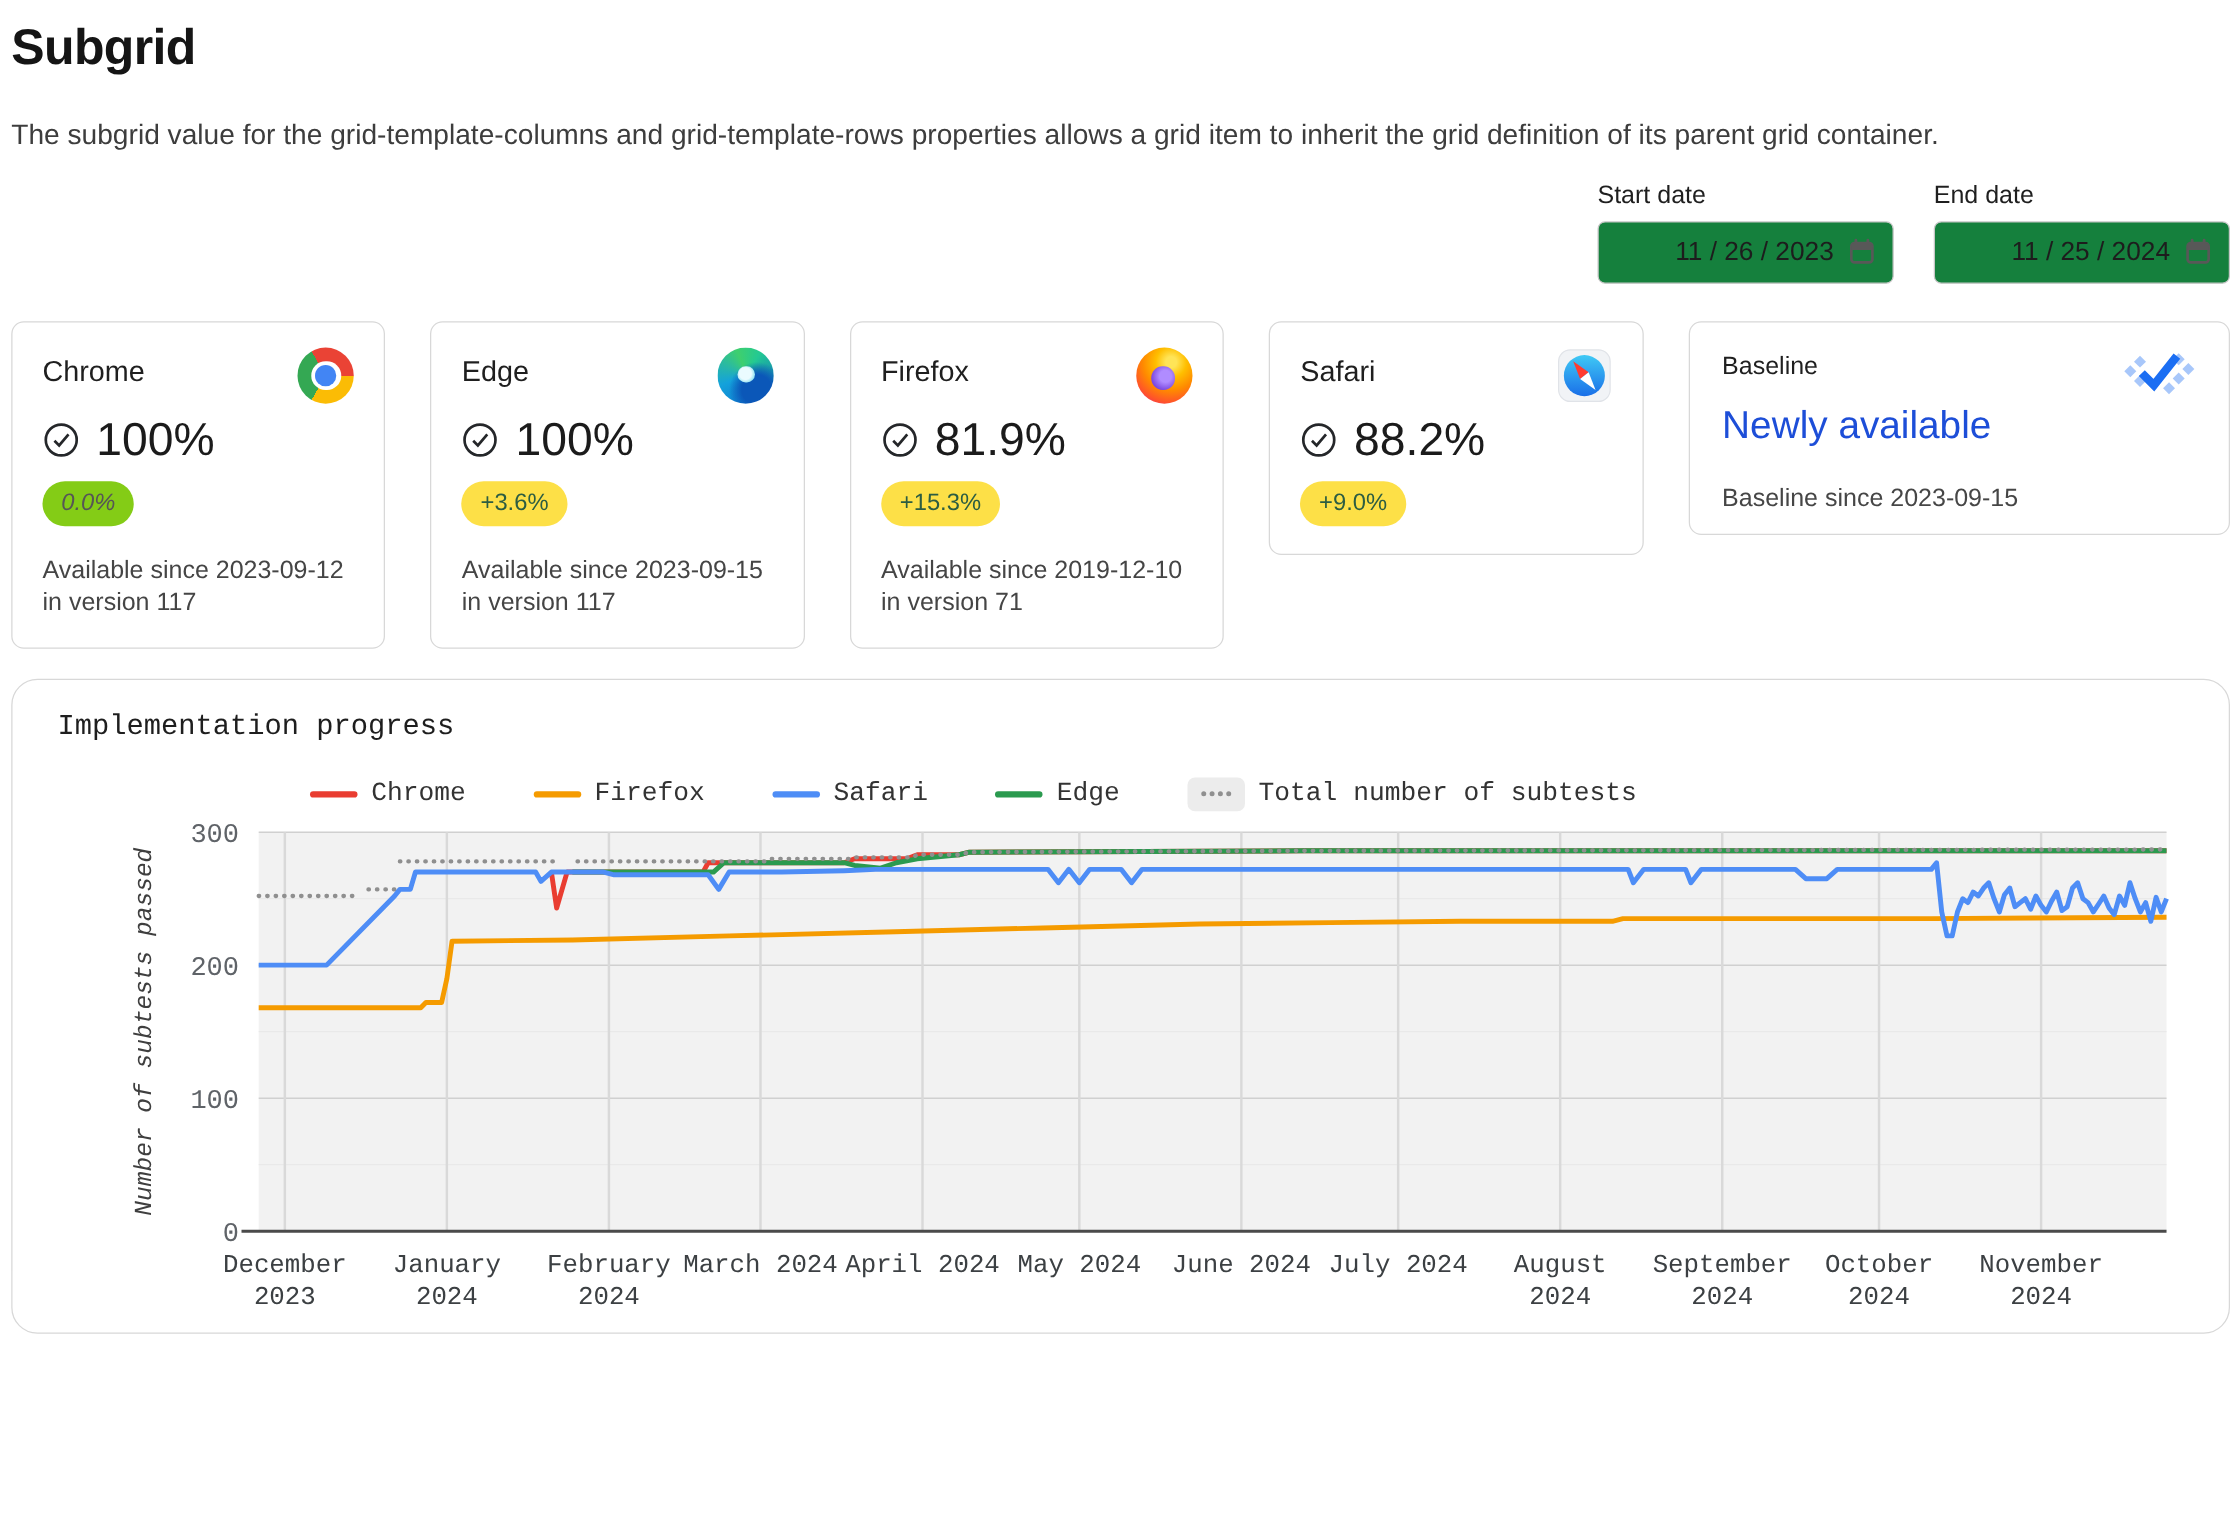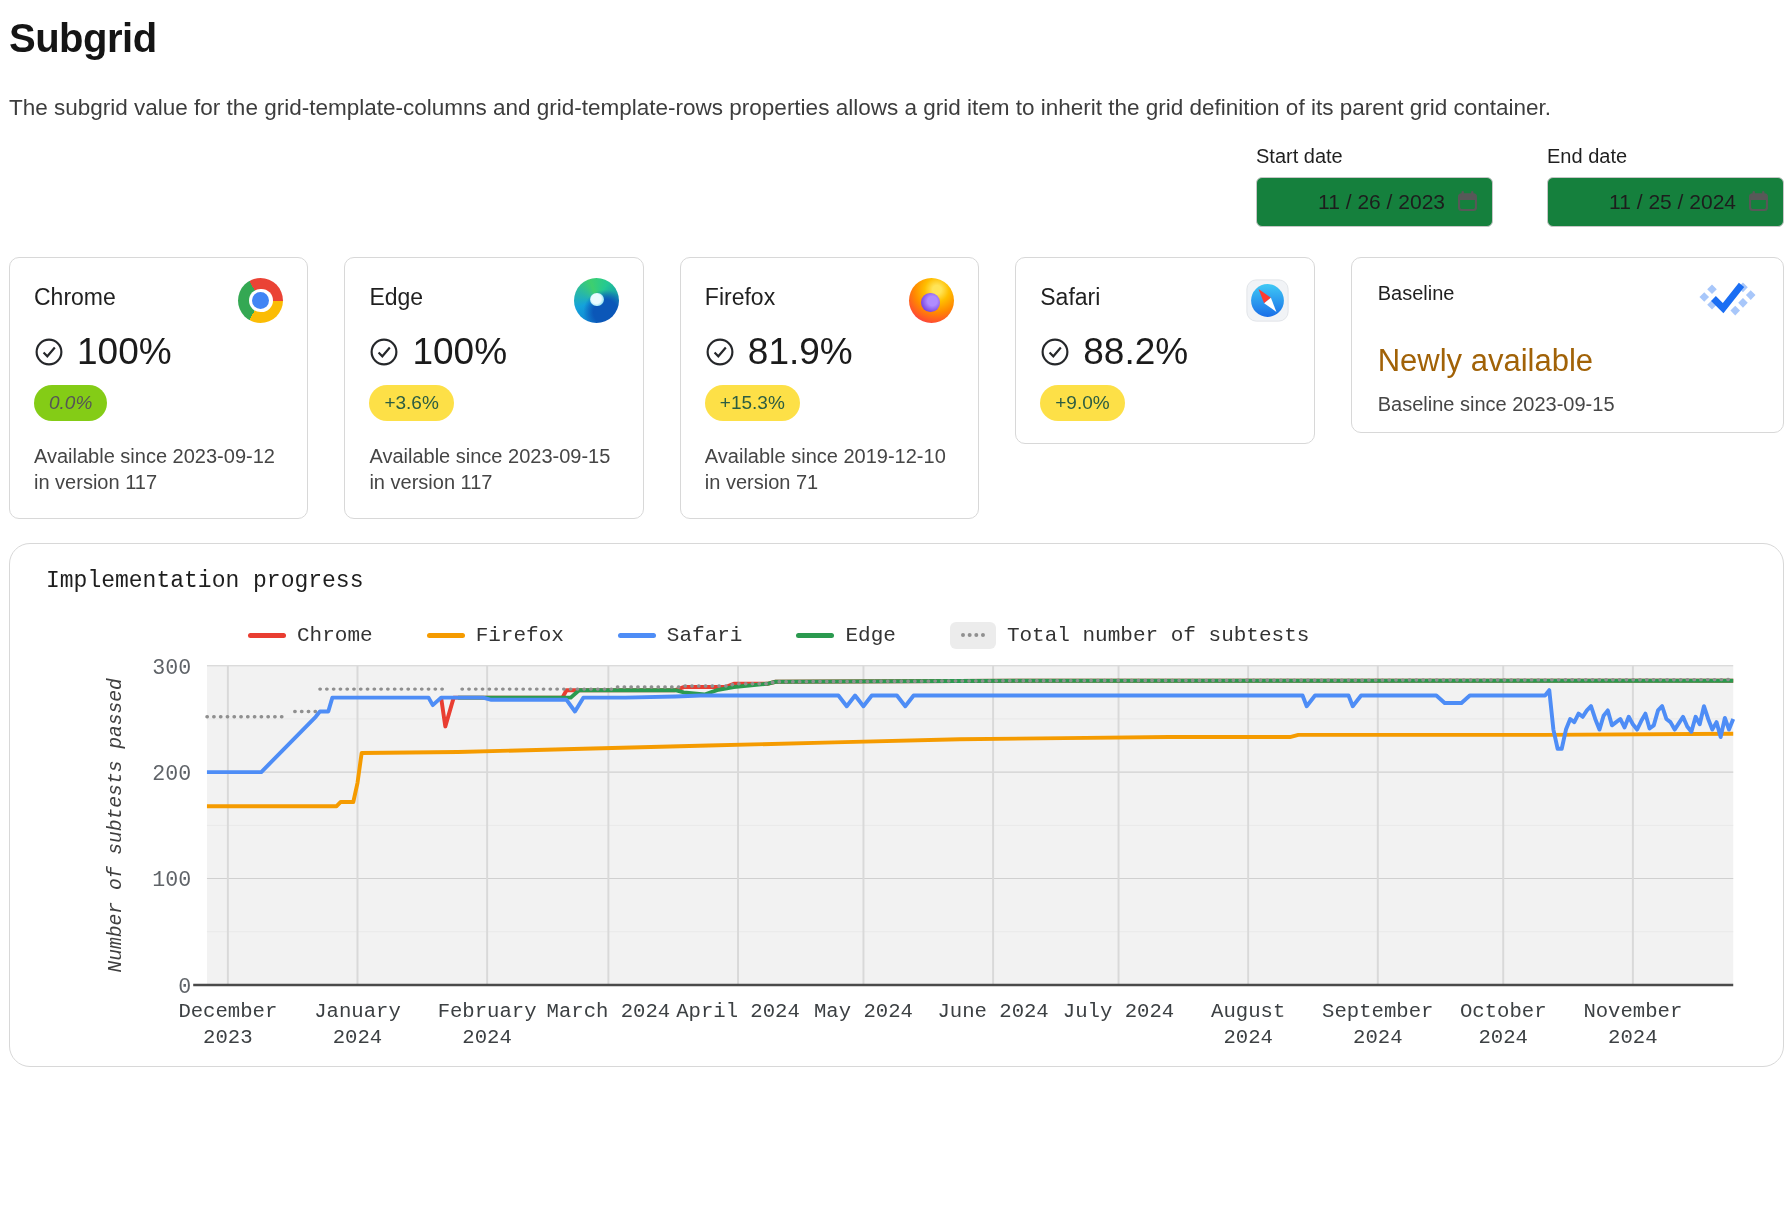--- a/index.html
+++ b/index.html
@@ -9,21 +9,21 @@
     color:#1f1f1f;
     padding:14px 8px 20px 9px;
     width:1792px;
   }
   .container { width:1775px; }
 
   .page-title { font-size:40px; font-weight:700; margin:2px 0 30px; color:#151515; letter-spacing:-0.5px; }
   .desc { font-size:22.5px; line-height:1.5; color:#3d3d3d; margin:0 0 20px; max-width:1745px; }
 
   .date-row { display:flex; justify-content:flex-end; gap:32px; margin:16px 0 30px; }
-  .date-group { width:237px;margin-left:22px; }
+  .date-group { width:237px; }
   .date-label { font-size:20px; color:#1f1f1f; margin-bottom:9px; }
   .date-input {
     height:50px; border:1px solid #c6c6c6; border-radius:6px; background:#15803d;
     display:flex; align-items:center; justify-content:flex-end;
     padding:0 13px; font-size:21px; color:#1d1d1d; gap:11px; cursor:text;
   }
 
   .scores-heading { font-size:23px; font-weight:400; color:#3f3f3f; margin:0 0 14px; }
 
   .cards-row { display:flex; gap:36px; align-items:flex-start; }
@@ -50,22 +50,22 @@
 
   .score-row { display:flex; align-items:center; gap:13px; margin-top:8px; }
   .score-value { font-size:37px; color:#1b1b1b; }
   .chip { display:inline-block; margin-top:12px; font-size:19px; padding:7px 15px; border-radius:19px; }
   .chip.neutral  { background:#84cc16; color:#565656;font-style:italic; }
   .chip.positive { background:#fde047; color:#2c5d42;text-align:right; }
   .avail { margin-top:22px; font-size:20px; line-height:1.33; color:#454545; }
 
   .baseline-card { width:454px; padding:20px 26px 16px; }
   .baseline-label { font-size:20px; color:#1f1f1f; padding-top:4px; }
-  .baseline-status { font-size:31px; color:#a16207; margin-top:24px; }
-  .baseline-since { font-size:20px; color:#464646; margin-top:14px; }
+  .baseline-status { font-size:31px; color:#1d4ed8; margin-top:3px; }
+  .baseline-since { font-size:20px; color:#464646; margin-top:30px; }
 
   .chart-panel { margin-top:24px; border:1px solid #d8d8d8; border-radius:21px; padding:24px 36px 14px 28px;font-family:Liberation Mono, monospace; }
   .chart-title { font-size:23px; color:#1e1e1e; margin:0 0 0 8px; font-weight:400; }
   .legend-row { display:flex; align-items:center; gap:54px; margin:28px 0 0 210px; }
   .legend-item { display:flex; align-items:center; gap:11px; font-size:21px; color:#333; }
   .legend-line { width:38px; height:5px; border-radius:2.5px; flex:none; }
   .legend-total-swatch { width:46px; height:27px; border-radius:6px; background:#ececec;
     display:flex; align-items:center; justify-content:center; flex:none; }
   .legend-total-swatch .dotline { width:24px; border-top:4px dotted #909090; height:0; }
   .chart-svg { display:block; width:100%; margin-top:2px; }

